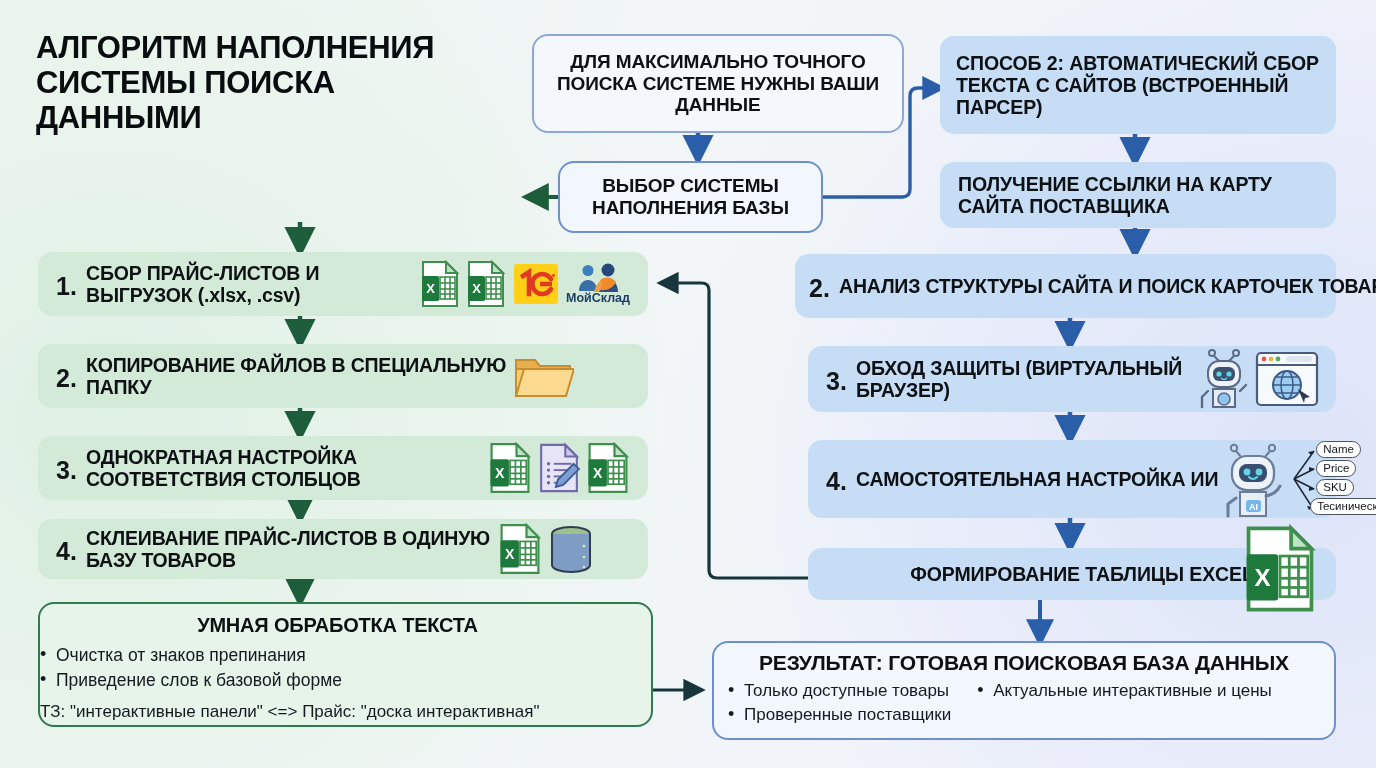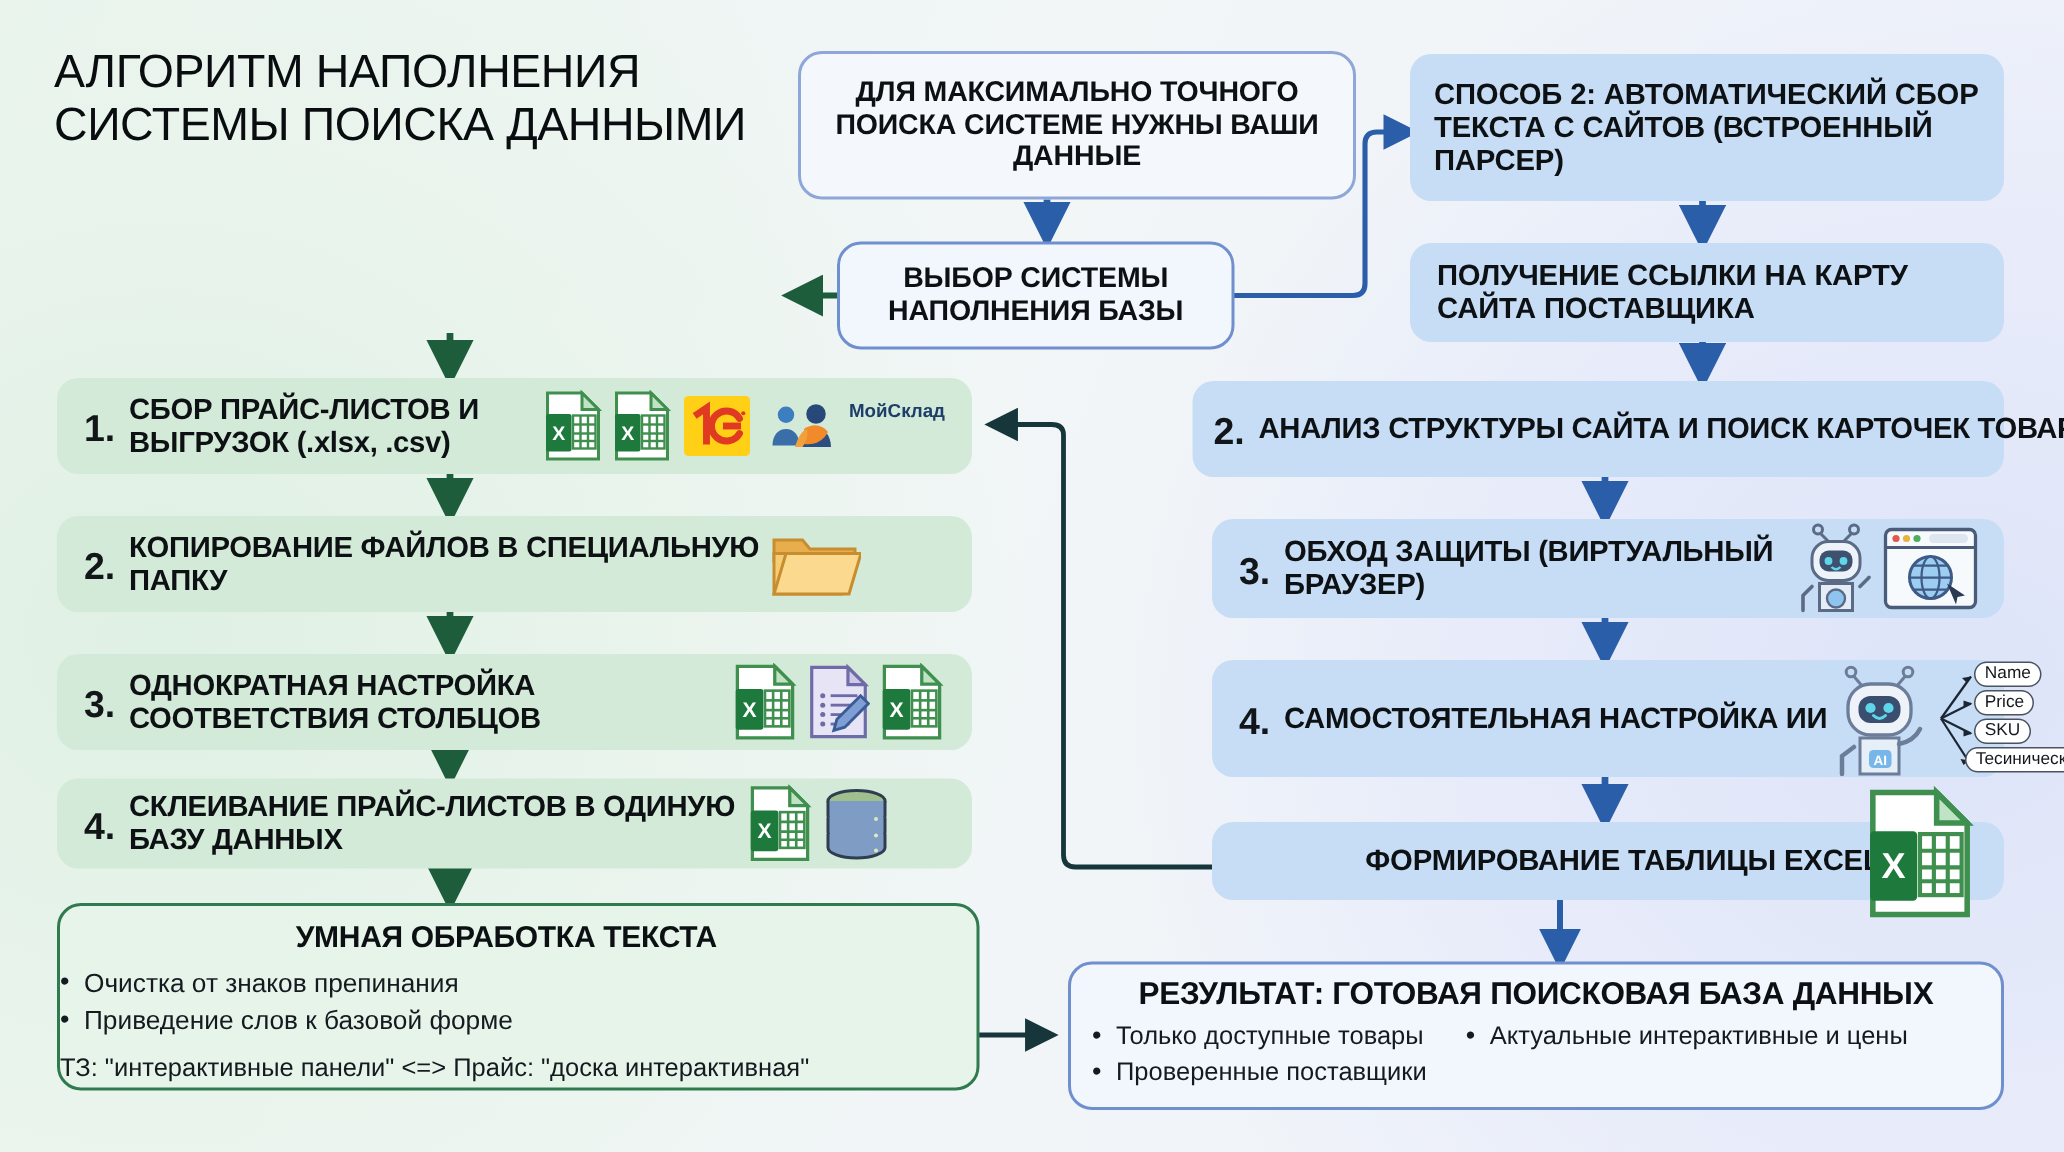--- a/index.html
+++ b/index.html
@@ -54,21 +54,21 @@
     letter-spacing: -0.1px;
     line-height: 1.14;
   }
 
   
   #title {
     position: absolute;
     left: 36px; top: 30px;
     width: 470px;
     font-size: 31px;
-    font-weight: normal;
+    font-weight: bold;
     line-height: 1.13;
     color: #0a0d10;
     letter-spacing: -0.3px;
     z-index: 6;
   }
 
   
   .numrow { padding: 0 14px 0 18px; }
   .num {
     font-size: 25px;
@@ -232,21 +232,21 @@
       </svg>
 
       <svg class="ico" width="48" height="48" viewBox="0 0 48 48">
         <rect x="2" y="4" width="44" height="40" rx="3" fill="#ffd016"></rect>
         <path d="M11 16 l6-4 v22" stroke="#e03a22" stroke-width="4.6" fill="none" stroke-linecap="square"></path>
         <path d="M39 19 a10 10 0 1 0 0 10" stroke="#e03a22" stroke-width="4.6" fill="none" stroke-linecap="round"></path>
         <path d="M28 24 h12" stroke="#e03a22" stroke-width="4.6"></path>
         <circle cx="41.5" cy="15.5" r="1.4" fill="#e03a22"></circle>
       </svg>
 
-      <div style="display:flex;flex-direction:row;align-items:flex-start;">
+      <div style="display:flex;flex-direction:column;align-items:flex-end;">
         <svg width="58" height="30" viewBox="0 0 58 30">
           <circle cx="16" cy="7.5" r="5.5" fill="#3c7ec0"></circle>
           <path d="M7 28 c0-7 4-11 9-11 s9 4 9 11 Z" fill="#3a6ea8"></path>
           <circle cx="36" cy="7" r="6.5" fill="#27497a"></circle>
           <path d="M26 29 c0-8 5-13 10-13 s10 5 10 13 Z" fill="#2b4f81"></path>
           <path d="M28 17 c6-4 12-3 16 2 c-3 6-9 9-16 8 Z" fill="#f08a2a"></path>
           <path d="M22 29 c2-7 5-11 8-12 c1 5 -1 9 -3 12 Z" fill="#f2a03c"></path>
         </svg>
         <span style="font-size:12.5px;font-weight:bold;color:#1c3e68;margin-top:-2px;">МойСклад</span>
       </div>
@@ -312,21 +312,21 @@
             <line x1="20" y1="34" x2="35" y2="34"></line>
           <line x1="25" y1="17" x2="25" y2="39"></line>
             <line x1="30" y1="17" x2="30" y2="39"></line>
         </g>
       </svg>
     </div>
   </div>
 
   <div class="box green-soft numrow" style="left:38px; top:519px; width:610px; height:60px;">
     <div class="num">4.</div>
-    <div class="numtext">СКЛЕИВАНИЕ ПРАЙС-ЛИСТОВ В ОДИНУЮ БАЗУ ДАННЫХ</div>
+    <div class="numtext">СКЛЕИВАНИЕ ПРАЙС-ЛИСТОВ В ОДИНУЮ БАЗУ ТОВАРОВ</div>
     <div class="icons" style="padding-right:40px;">
       <svg class="ico" width="44" height="52" viewBox="0 0 40 48">
         <path d="M3 2 h23 l11 11 v33 H3 Z" fill="#ffffff" stroke="#3f8f4e" stroke-width="2"></path>
         <path d="M26 2 l11 11 h-11 Z" fill="#bfe3c4" stroke="#3f8f4e" stroke-width="2"></path>
         <rect x="2" y="16" width="17" height="25" rx="1.5" fill="#1e7a3c"></rect>
         <text x="10.5" y="33" font-family="Liberation Sans, sans-serif" font-size="13" font-weight="bold" fill="#fff" text-anchor="middle">X</text>
         <g fill="none" stroke="#3f8f4e" stroke-width="1.6">
           <rect x="20" y="17" width="15" height="22"></rect>
           <line x1="20" y1="23" x2="35" y2="23"></line>
             <line x1="20" y1="29" x2="35" y2="29"></line>

